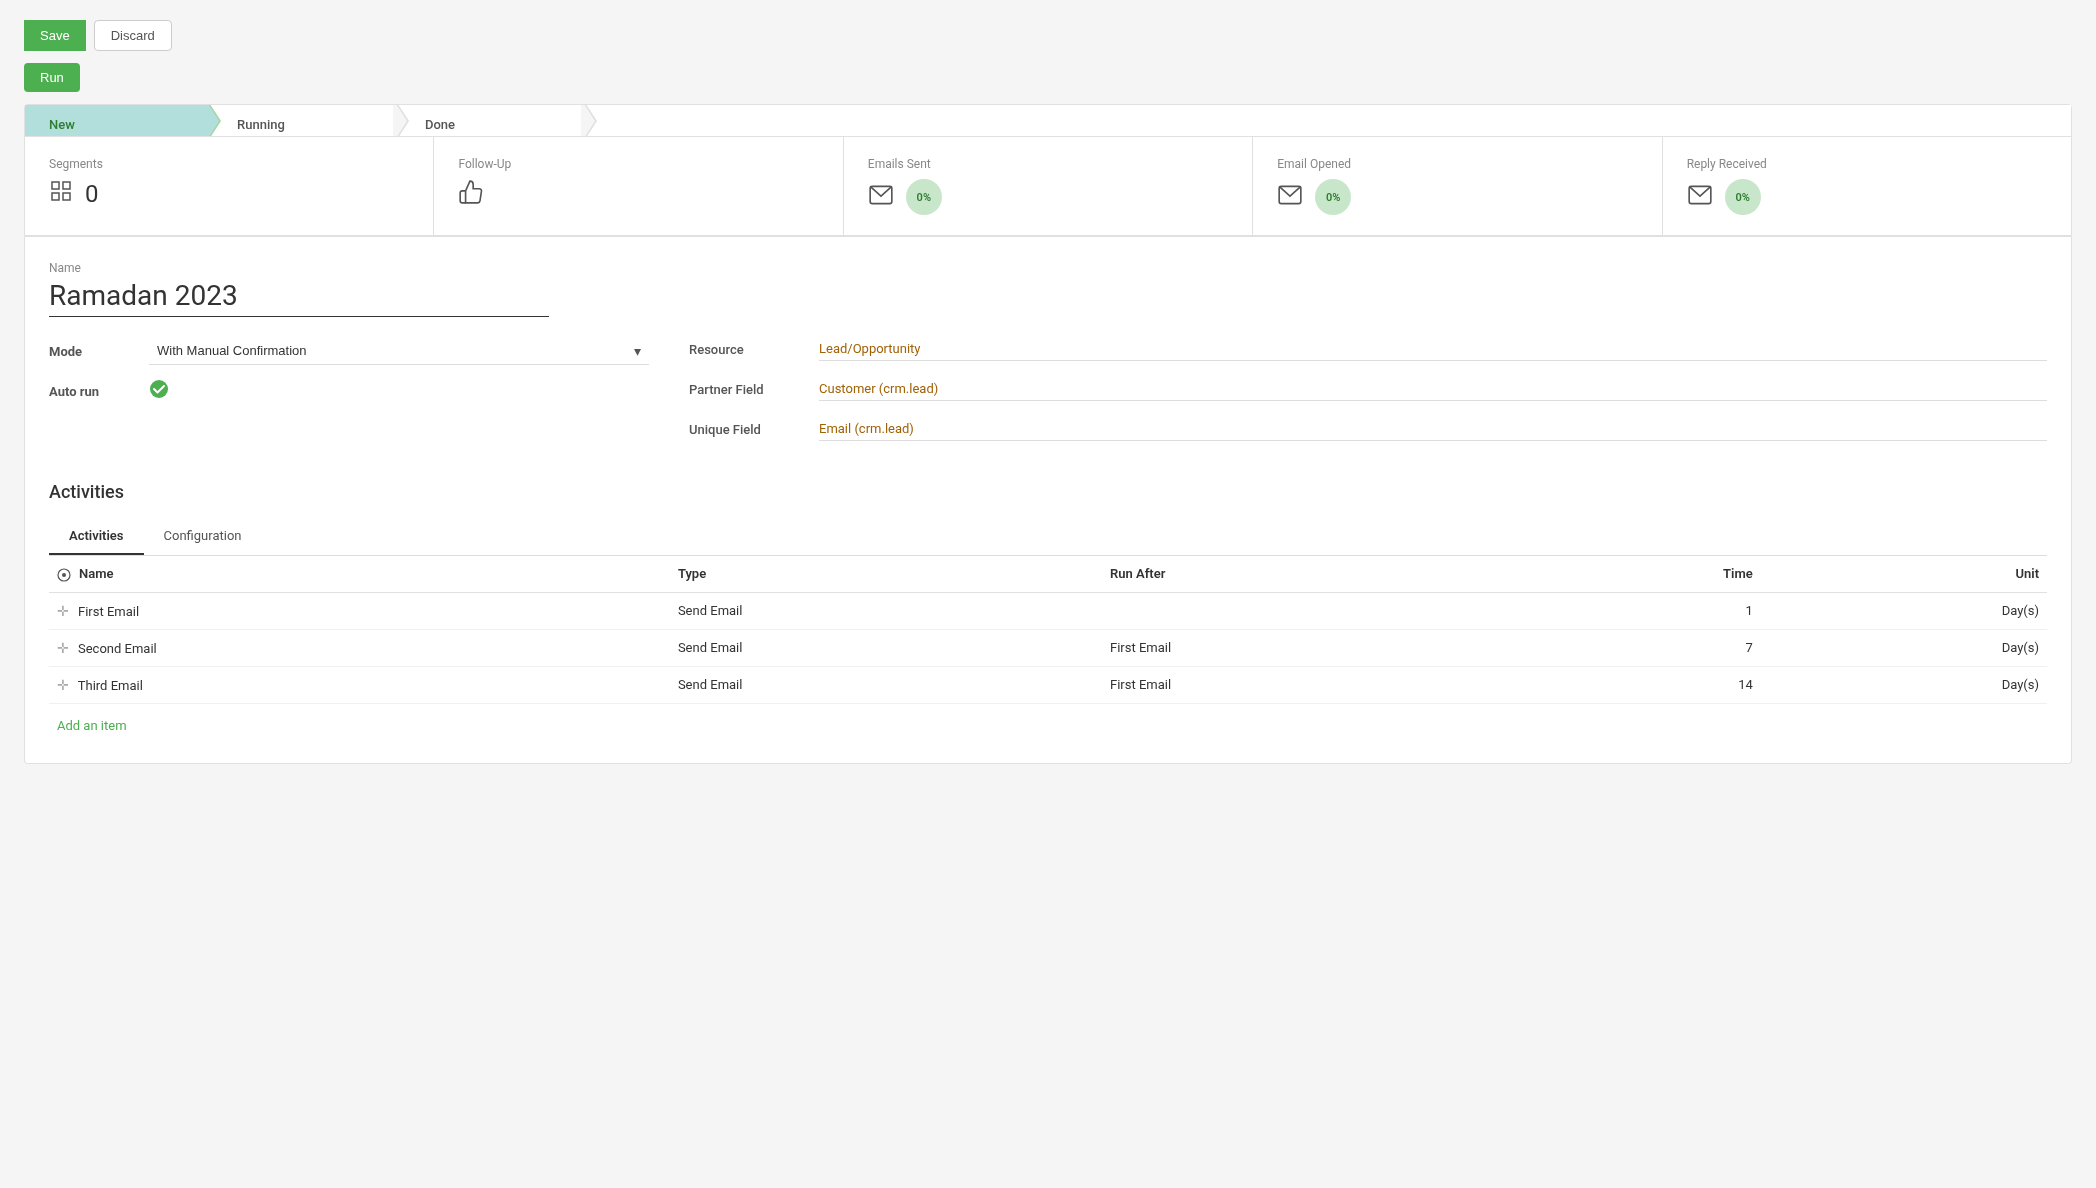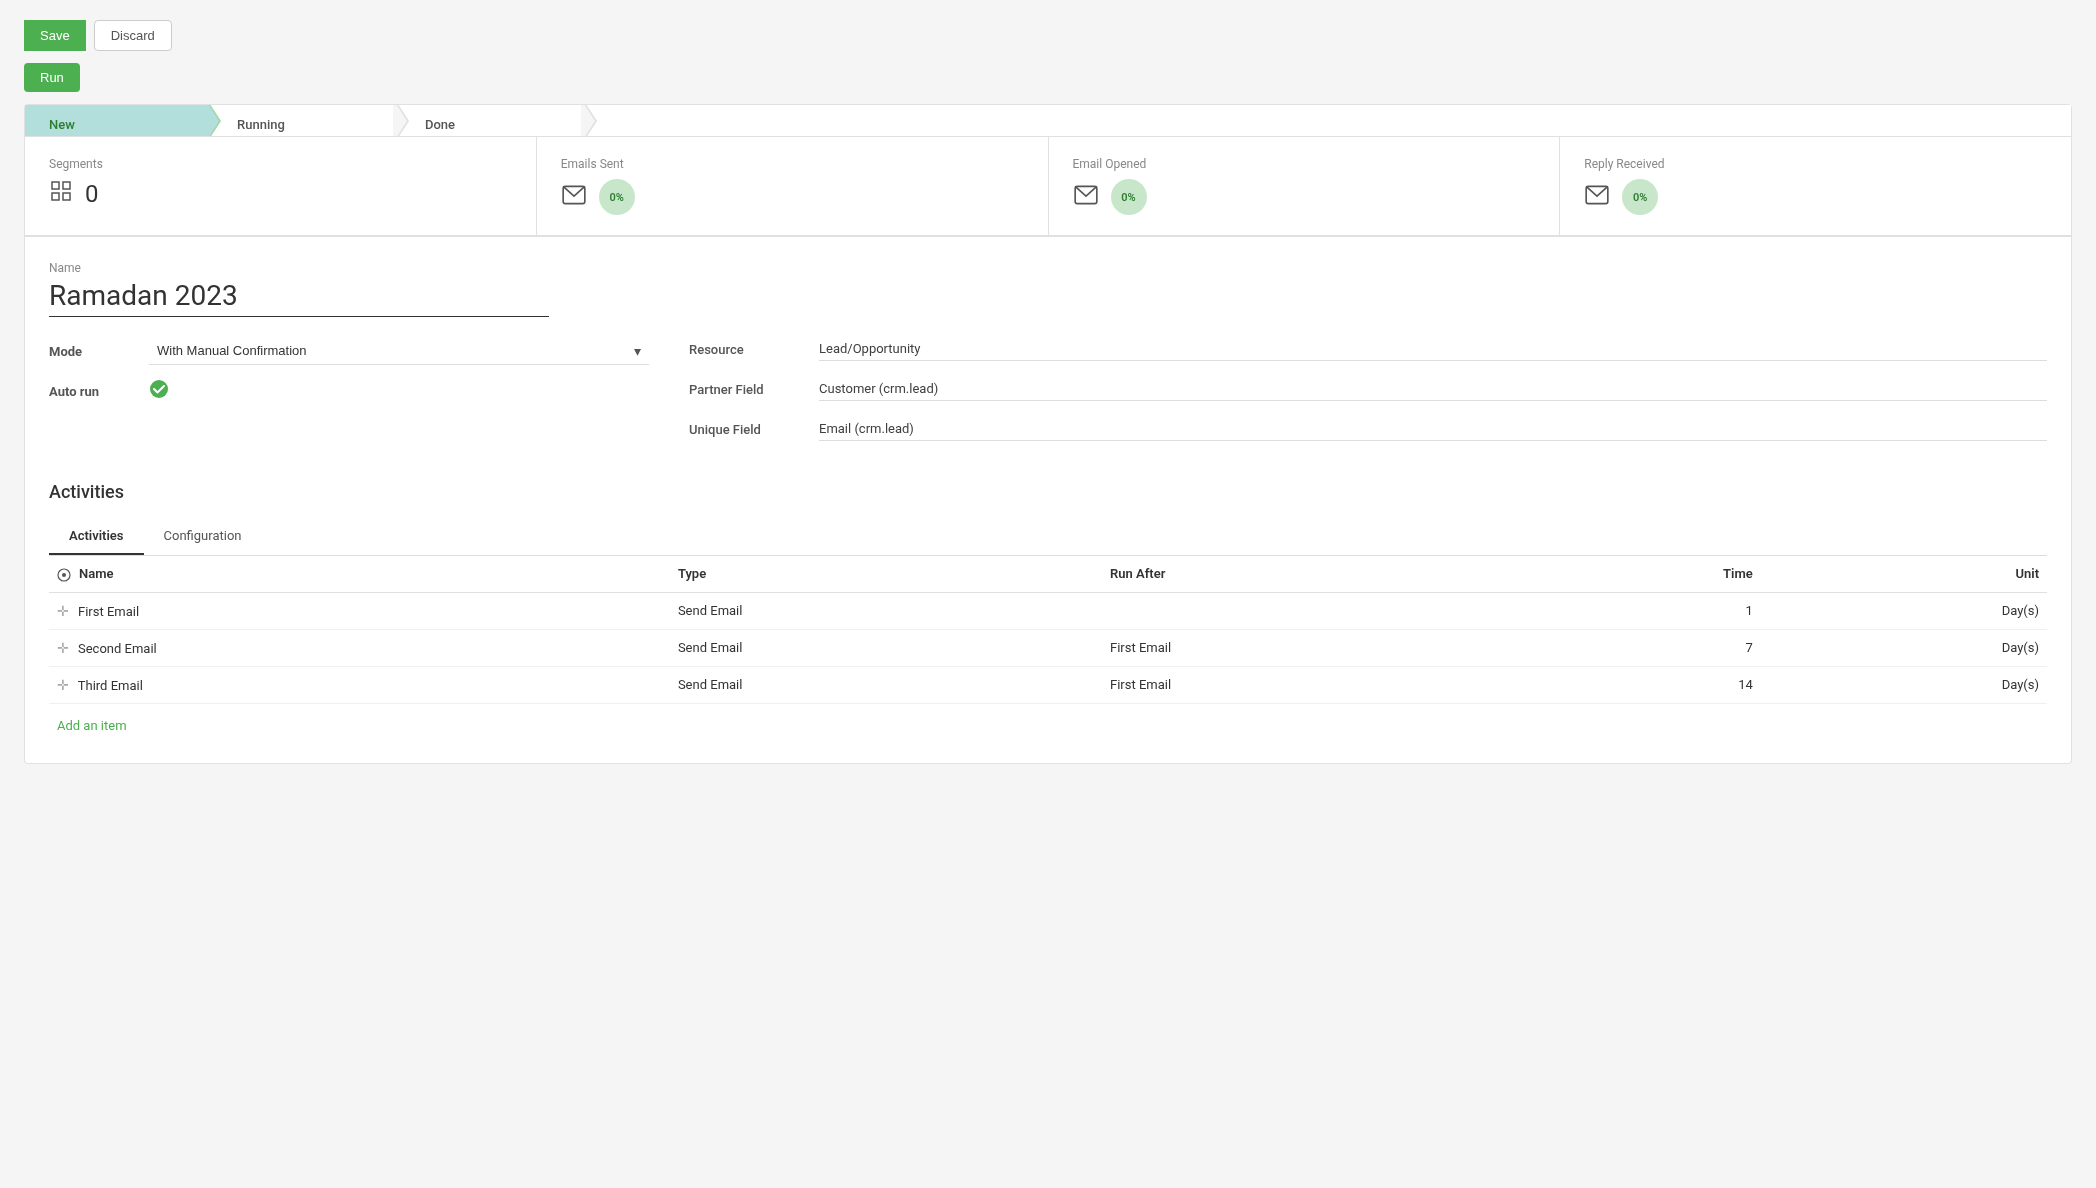--- a/index.html
+++ b/index.html
@@ -246,21 +246,21 @@
       margin-bottom: 16px;
     }
     .right-field-label {
       min-width: 130px;
       font-size: 13px;
       color: #555;
       font-weight: 500;
     }
     .right-field-value {
       font-size: 13px;
-      color: #404040;
+      color: #a16207;
       border-bottom: 1px solid #ddd;
       padding: 4px 0;
       flex: 1;
     }
     
     .activities-section {
       margin-top: 24px;
     }
     .section-title {
       font-size: 18px;
@@ -385,20 +385,31 @@
               <rect x="3" y="3" width="7" height="7"></rect>
                 <rect x="14" y="3" width="7" height="7"></rect>
                 <rect x="3" y="14" width="7" height="7"></rect>
                 <rect x="14" y="14" width="7" height="7"></rect>
             </svg>
           </span>
           <span class="stat-number">0</span>
         </div>
       </div>
 
+      <div class="stat-item">
+        <div class="stat-label">Follow-Up</div>
+        <div class="stat-content">
+          <span class="stat-icon">
+            <svg width="26" height="26" viewBox="0 0 24 24" fill="none" stroke="#555" stroke-width="1.5">
+              <path d="M14 9V5a3 3 0 0 0-3-3l-4 9v11h11.28a2 2 0 0 0 2-1.7l1.38-9a2 2 0 0 0-2-2.3H14z"></path>
+              <path d="M7 22H4a2 2 0 0 1-2-2v-7a2 2 0 0 1 2-2h3"></path>
+            </svg>
+          </span>
+        </div>
+      </div>
 
       <div class="stat-item">
         <div class="stat-label">Emails Sent</div>
         <div class="stat-content">
           <span class="stat-icon">
             <svg width="26" height="26" viewBox="0 0 24 24" fill="none" stroke="#555" stroke-width="1.5">
               <rect x="2" y="4" width="20" height="16" rx="2"></rect>
               <polyline points="2,4 12,13 22,4"></polyline>
             </svg>
           </span>

